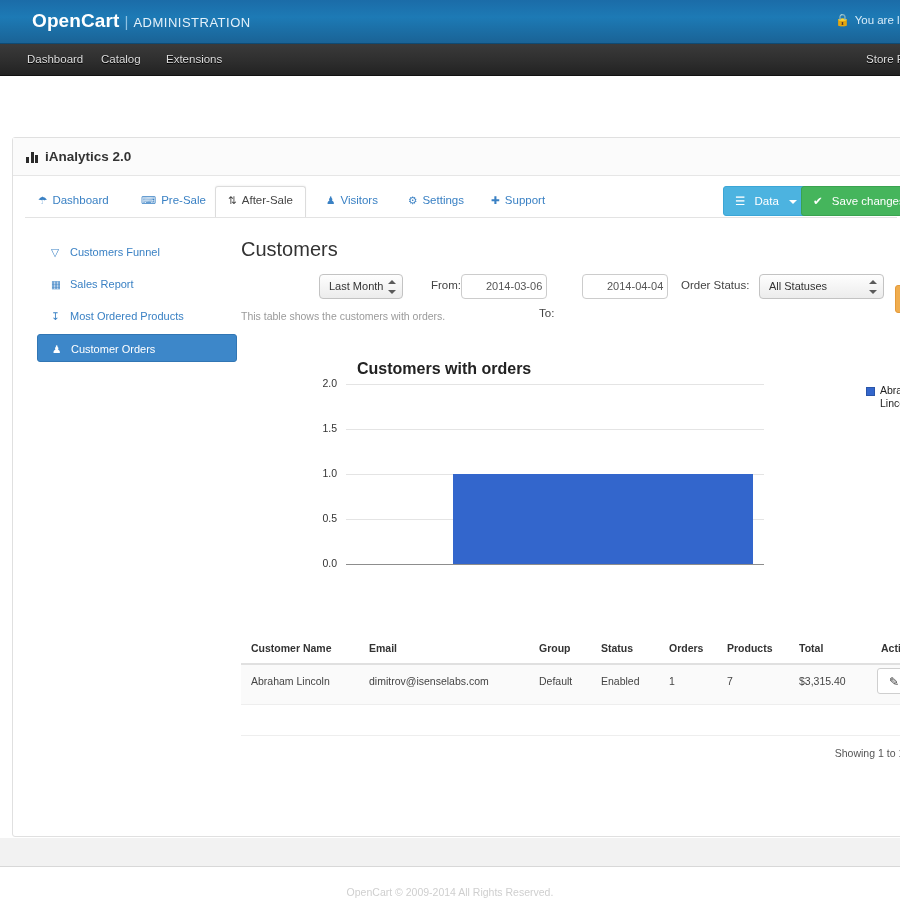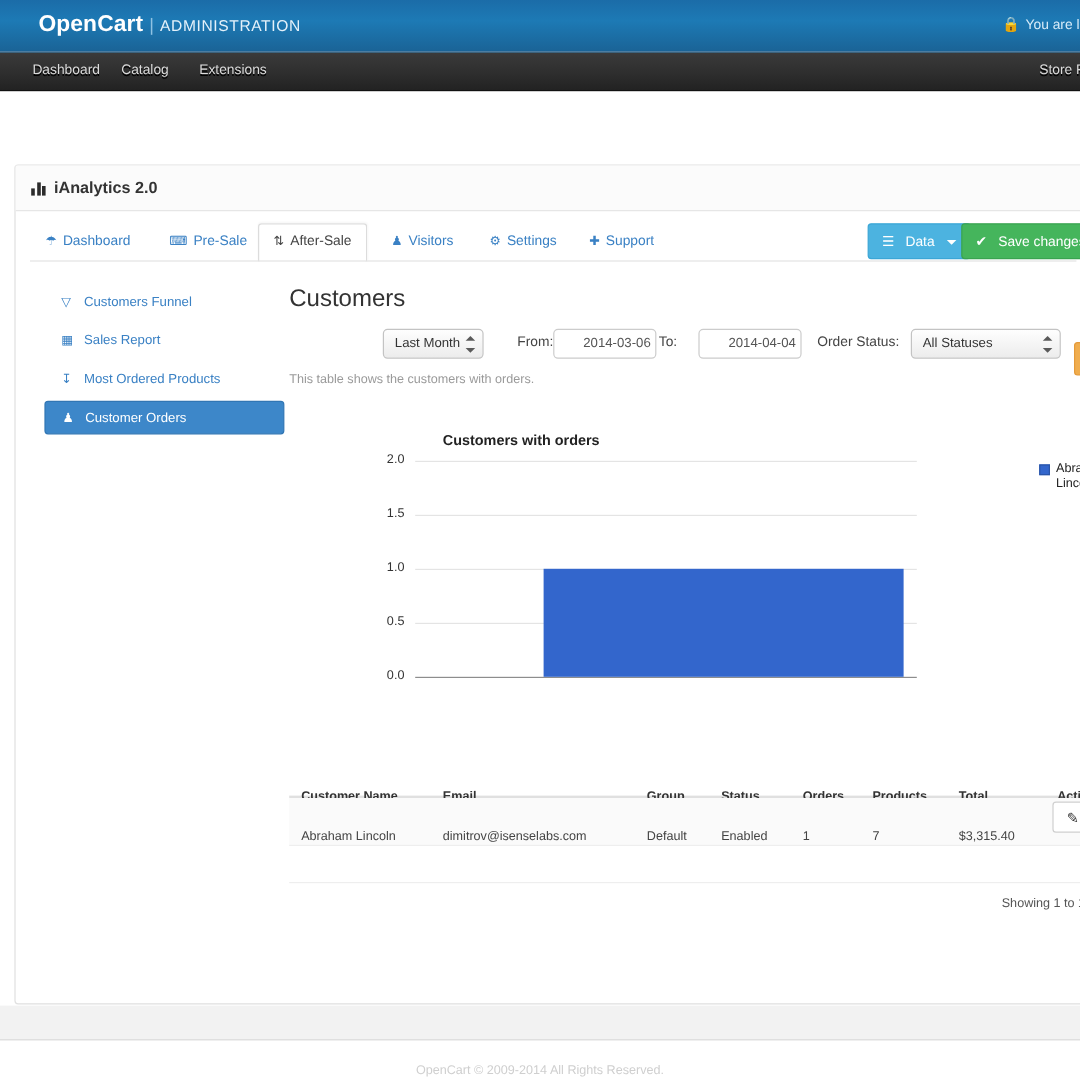--- a/index.html
+++ b/index.html
@@ -150,32 +150,32 @@
 
   .sel-period { left: 78px; top: 0; width: 84px; }
   .lbl { position: absolute; font-size: 11.5px; color: #444; top: 5px; white-space: nowrap; }
   .lbl-from { left: 190px; }
   .inp {
     position: absolute; top: 0; height: 25px; line-height: 23px;
     background: #fff; border: 1px solid #ccc; border-radius: 4px;
     font-size: 11px; color: #555; padding-left: 24px; white-space: nowrap;
   }
   .inp-from { left: 220px; width: 86px; }
-  .lbl-to { left: 308px; }
+  .lbl-to { left: 298px; margin-top: 28px; }
   .inp-to { left: 341px; width: 86px; }
   .lbl-status { left: 440px; }
   .sel-status { left: 518px; top: 0; width: 125px; }
 
   .hint { margin-top: 6px; font-size: 10.5px; color: #9a9a9a; }
 
   
   .chart-wrap { position: relative; height: 260px; margin-top: 32px; }
   .chart-title {
-    position: absolute; left: 128px; top: 6px;
-    font-size: 12px; font-weight: bold; color: #222;
+    position: absolute; left: 116px; top: 6px;
+    font-size: 16px; font-weight: bold; color: #222;
   }
   .plot { position: absolute; left: 105px; top: 30px; width: 418px; height: 180px; }
   .gl { position: absolute; left: 0; width: 100%; height: 1px; background: #e4e4e4; }
   .gl.axis { background: #8d8d8d; }
   .ytick {
     position: absolute; right: 100%; margin-right: 9px;
     font-size: 10.5px; color: #333; transform: translateY(-7px); white-space: nowrap;
   }
   .bar {
     position: absolute; background: #3366cc;
@@ -196,21 +196,21 @@
     text-align: center; font-size: 25.5px; font-weight: bold;
     color: #ed4a21; line-height: 1.14; z-index: 20; white-space: pre-line;
   }
 
   
   .table { position: relative; margin-top: 18px; width: 672px; }
   .trow { position: relative; height: 33px; }
   .thead { border-bottom: 2px solid #e0e0e0; }
   .tbody-row { background: #fafafa; border-bottom: 1px solid #eee; }
   .cell {
-    position: absolute; top: 10px; font-size: 10.5px; color: #444; white-space: nowrap; margin-top: 16px;
+    position: absolute; top: 10px; font-size: 10.5px; color: #444; white-space: nowrap;
   }
   .thead .cell { font-weight: bold; color: #333; }
   .c0 { left: 10px; }
   .c1 { left: 128px; }
   .c2 { left: 298px; }
   .c3 { left: 360px; }
   .c4 { left: 428px; }
   .c5 { left: 486px; }
   .c6 { left: 558px; }
   .c7 { left: 640px; }

